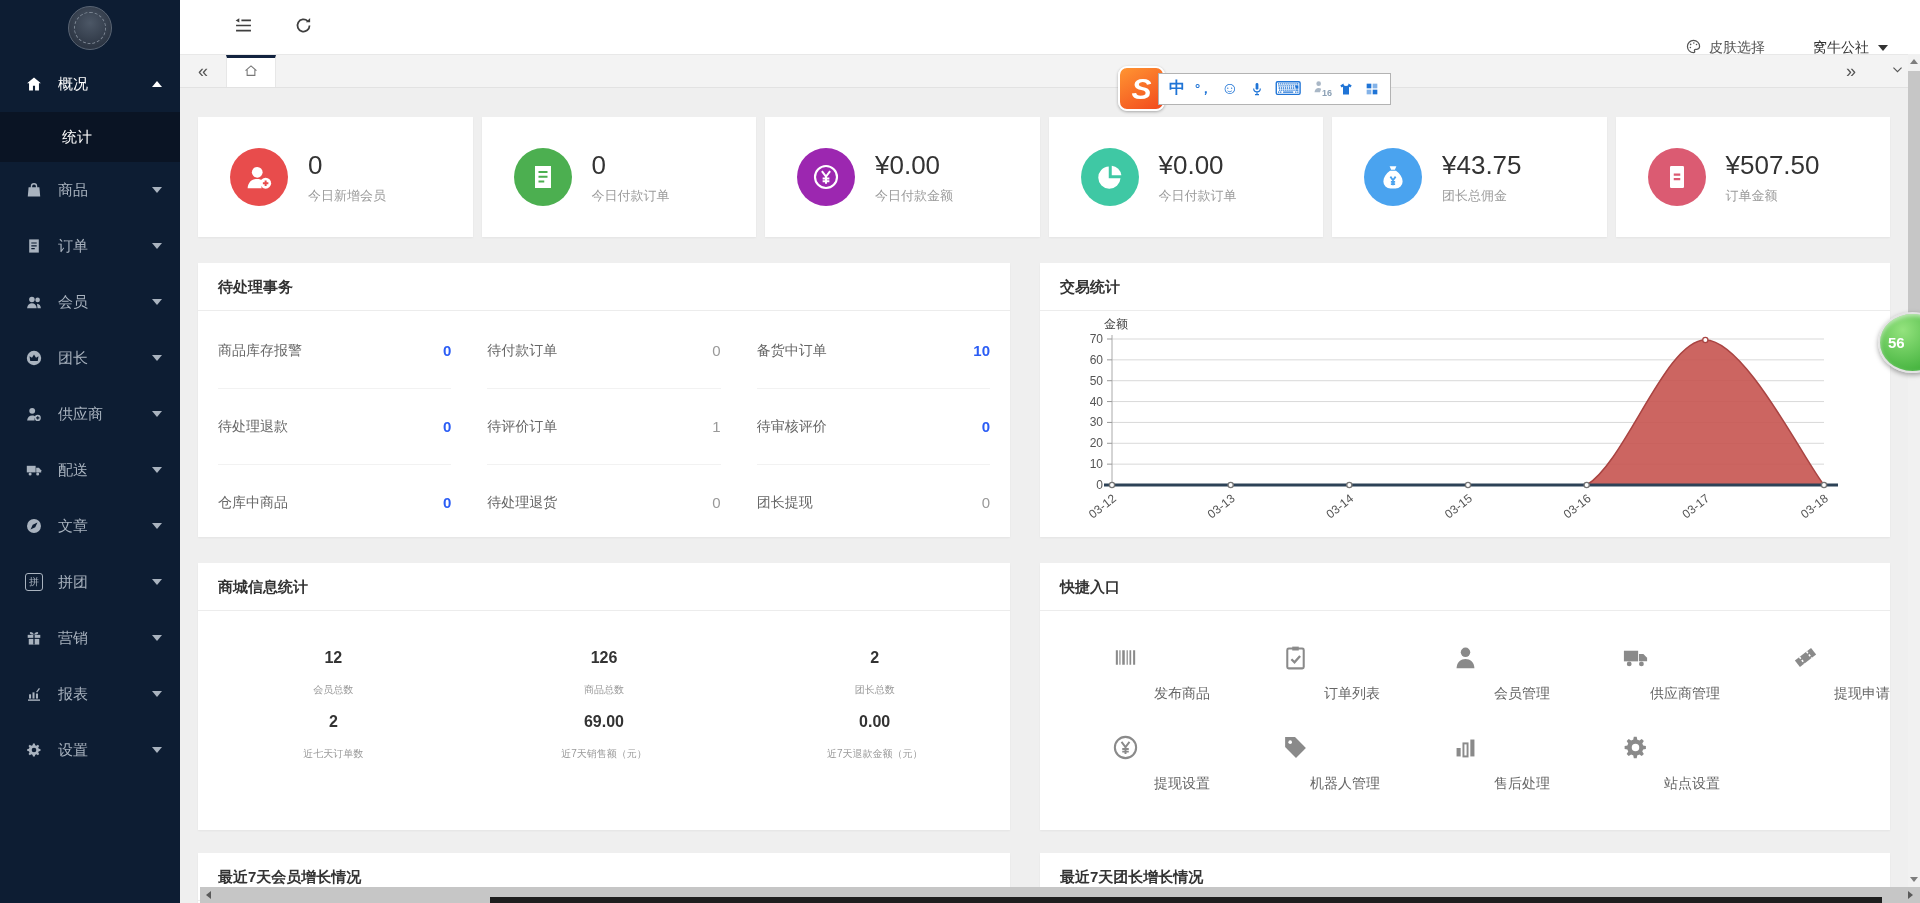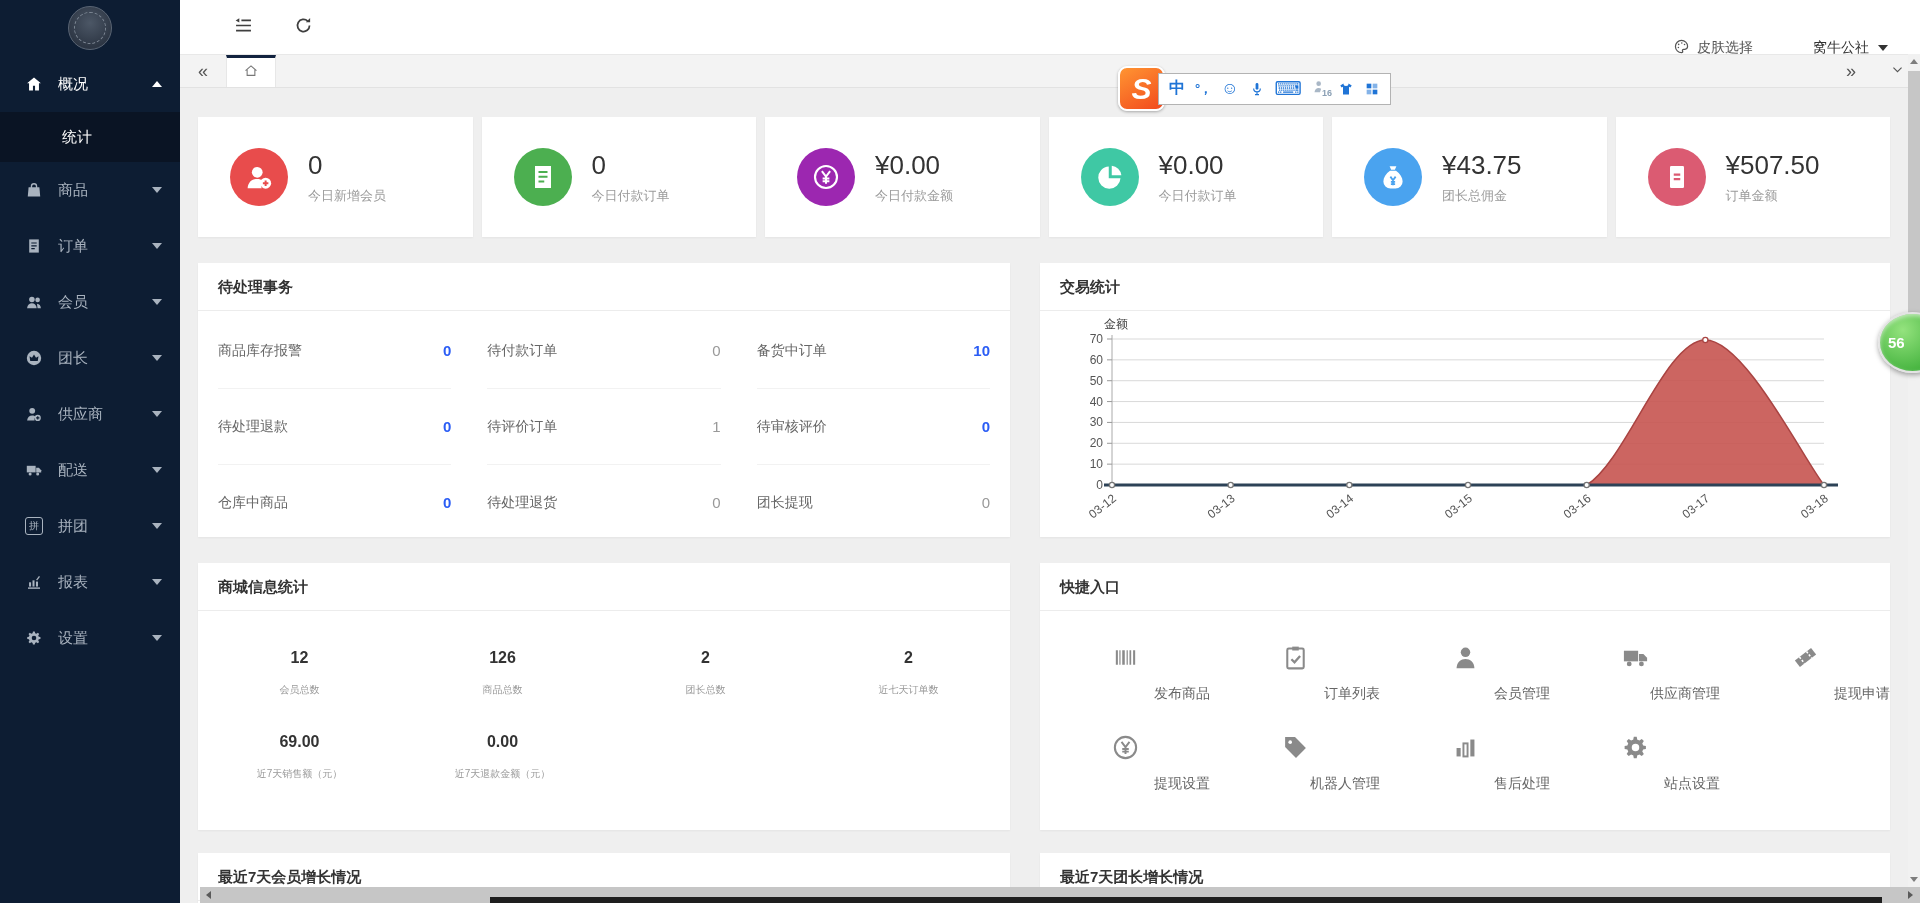--- a/index.html
+++ b/index.html
@@ -19,21 +19,21 @@
   .caret.down{border-top:6px solid currentColor;}
   .caret.up{border-bottom:6px solid currentColor;}
   .submenu-item{height:50px;background:#0a1424;color:#fff;display:flex;align-items:center;padding-left:62px;font-size:15px;cursor:pointer;}
   
   .main{flex:1;display:flex;flex-direction:column;min-width:0;position:relative;}
   .topbar{height:54px;background:#fff;border-bottom:1px solid #e8e8e8;display:flex;align-items:center;padding:0 20px;flex:none;}
   .tb-btn{background:none;border:none;color:#3f3f3f;width:34px;height:34px;display:flex;align-items:center;justify-content:center;cursor:pointer;padding:0;}
   .tb-btn svg{width:21px;height:21px;}
   .tb-btn.first{margin-left:26px;}
   .tb-btn + .tb-btn{margin-left:26px;}
-  .topbar-right{margin-left:auto;display:flex;align-items:center;gap:60px;padding-right:12px;margin-top:41px;}
+  .topbar-right{margin-left:auto;display:flex;align-items:center;gap:48px;padding-right:12px;margin-top:41px;}
   .skin{display:flex;align-items:center;gap:7px;color:#555;font-size:14px;cursor:pointer;}
   .skin svg{width:17px;height:17px;}
   .account{display:flex;align-items:center;gap:9px;color:#333;font-size:14px;cursor:pointer;}
   .caret-dark{width:0;height:0;border-left:5px solid transparent;border-right:5px solid transparent;border-top:6px solid #333;}
   
   .tabbar{height:32px;background:#f3f3f3;border-bottom:1px solid #e2e2e2;display:flex;align-items:stretch;flex:none;}
   .tab-arrow{width:46px;display:flex;align-items:center;justify-content:center;color:#555;font-size:18px;cursor:pointer;user-select:none;}
   .tab{width:48px;background:#fff;border-top:3px solid #12233f;border-right:1px solid #e7e7e7;border-left:1px solid #e7e7e7;display:flex;align-items:center;justify-content:center;color:#777;cursor:pointer;}
   .tab svg{width:16px;height:16px;}
   .tab-right{margin-left:auto;display:flex;}
@@ -52,21 +52,21 @@
   .p-pending,.p-trade{height:274px;}
   .p-mall,.p-quick{height:267px;}
   .panels3 .panel{height:120px;}
   .panels2,.panels3{margin-top:26px;}
   .panels3{margin-top:23px;}
   .pending-grid{display:grid;grid-template-columns:repeat(3,1fr);column-gap:36px;padding:2px 20px 0;}
   .pending-cell{height:75px;display:flex;align-items:center;justify-content:space-between;font-size:14px;color:#666;border-bottom:1px solid #f2f2f2;cursor:pointer;}
   .pending-cell:nth-child(n+7){border-bottom:none;}
   .pv{font-size:15px;color:#999;}
   .pv.hl{color:#2b5df5;font-weight:bold;}
-  .mall-grid{display:grid;grid-template-columns:repeat(4,1fr);row-gap:36px;padding-top:38px;}
+  .mall-grid{display:grid;grid-template-columns:repeat(3,1fr);row-gap:16px;padding-top:38px;}
   .mall-cell{text-align:center;}
   .mall-val{font-size:16px;font-weight:bold;color:#333;}
   .mall-label{font-size:10px;color:#999;margin-top:16px;}
   .quick-grid{display:grid;grid-template-columns:repeat(5,1fr);row-gap:28px;padding-top:30px;--ic:#fff;}
   .quick-item{text-align:right;cursor:pointer;}
   .q-icon{height:32px;display:flex;align-items:center;justify-content:center;color:#8a8a8a;}
   .q-icon svg{width:29px;height:29px;}
   .q-label{font-size:14px;color:#666;margin-top:12px;}
   .chart-wrap{padding:4px 14px 0;}
   .chart-wrap svg text{font-family:"Liberation Sans","DejaVu Sans",sans-serif;}
@@ -188,23 +188,45 @@
               <path d="M14.9 9h3.6l3.1 3.2v3H14.9z"></path>
               <circle cx="6.8" cy="17.3" r="2"></circle>
               <circle cx="16.9" cy="17.3" r="2"></circle>
             </svg>
           </span>
       <span>配送</span>
       <span class="caret down"></span>
         </div>
         <div class="menu-item">
       <span class="mi-icon">
+            <svg viewBox="0 0 24 24" fill="currentColor" xmlns="http://www.w3.org/2000/svg">
+              <circle cx="12" cy="12" r="9.3"></circle>
+              <path d="M16.6 7.4l-2.9 6.3-6.3 2.9 2.9-6.3z" fill="var(--ic,#fff)"></path>
+            </svg>
+          </span>
+      <span>文章</span>
+      <span class="caret down"></span>
+        </div>
+        <div class="menu-item">
+      <span class="mi-icon">
             <span class="pin-box">拼</span>
           </span>
       <span>拼团</span>
+      <span class="caret down"></span>
+        </div>
+        <div class="menu-item">
+      <span class="mi-icon">
+            <svg viewBox="0 0 24 24" fill="currentColor" xmlns="http://www.w3.org/2000/svg">
+              <path d="M3.6 7.8h16.8v4H3.6z"></path>
+              <path d="M5 13.2h14v7.6H5z"></path>
+              <path d="M11.1 7.8h1.8v13h-1.8z" fill="var(--ic,#fff)"></path>
+              <path d="M12 7.4C9.8 3.9 6.9 3.4 6.4 5.1 6 6.9 9 7.7 12 7.4zm0 0c2.2-3.5 5.1-4 5.6-2.3.4 1.8-2.6 2.6-5.6 2.3z"></path>
+            </svg>
+          </span>
+      <span>营销</span>
       <span class="caret down"></span>
         </div>
         <div class="menu-item">
       <span class="mi-icon">
             <svg viewBox="0 0 24 24" fill="currentColor" xmlns="http://www.w3.org/2000/svg">
               <path d="M4 19.2h16v1.9H4z"></path>
               <path d="M5.4 12.4h2.7v5.7H5.4z"></path>
               <path d="M10 9.8h2.7v8.3H10z"></path>
               <path d="M14.6 11.4h2.7v6.7h-2.7z"></path>
               <path d="M14.8 8.9 18.6 4l1.4 1.1-3.8 4.9z"></path>

